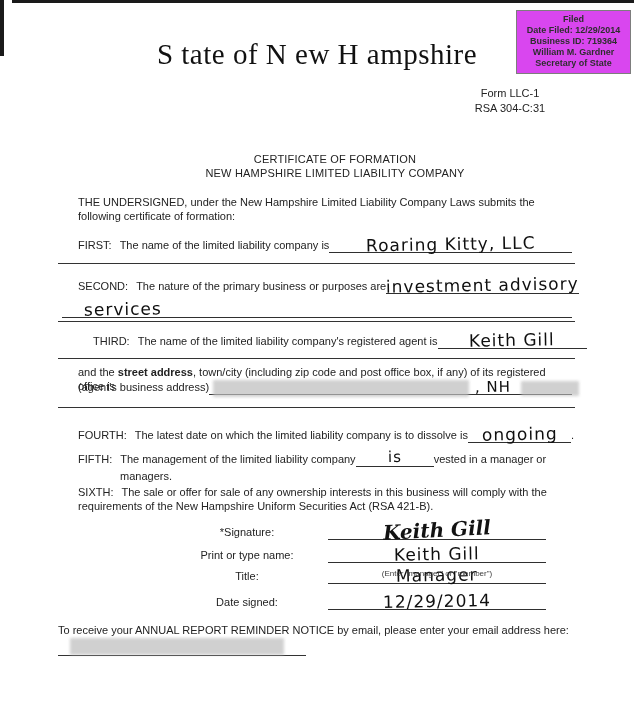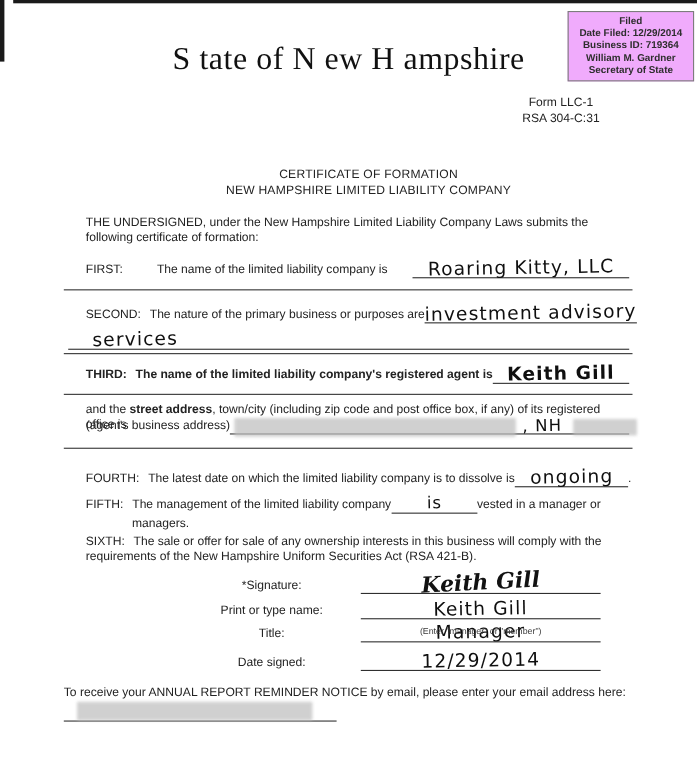--- a/index.html
+++ b/index.html
@@ -6,21 +6,21 @@
   .page {
     position:relative; width:634px; height:706px; background:#ffffff;
     font-family:"Liberation Sans", sans-serif; font-size:11px; color:#232323;
     overflow:hidden;
   }
   .artifact-top { position:absolute; top:0; left:12px; right:0; height:3px; background:#1a1a1a; }
   .artifact-left { position:absolute; top:0; left:0; width:4px; height:56px; background:#1a1a1a; }
 
   .stamp {
     position:absolute; top:10px; left:516px; width:113px;
-    border:1.5px solid #7d7d7d; background:#f0abfc; padding:3px 0 4px 0;
+    border:1.5px solid #7d7d7d; background:#d946ef; padding:3px 0 4px 0;
     text-align:center; font-size:9px; font-weight:700; line-height:11px; color:#2e2e2e;
   }
 
   .title {
     position:absolute; top:38px; left:0; right:0; margin:0;
     text-align:center; font-family:"Liberation Serif", serif;
     font-size:29px; font-weight:400; color:#111; letter-spacing:0.5px;
   }
 
   .fees { position:absolute; top:86px; left:78px; line-height:14.5px; }
@@ -48,24 +48,24 @@
     display:inline-block; font-family:"DejaVu Sans", sans-serif;
     font-size:17px; line-height:1; letter-spacing:1px; color:#0f0f0f;
     transform:rotate(-1deg); margin-bottom:-1px; white-space:pre;
   }
   .hand.sm { font-size:15px; }
   .script {
     display:inline-block; font-family:"DejaVu Serif", serif; font-style:italic; font-weight:700;
     font-size:20px; line-height:1; color:#121212; transform:rotate(-3deg); margin-bottom:-2px;
   }
 
-  .sec-first  { top:231px; left:78px; width:494px; height:22px;gap:23px; }
+  .sec-first  { top:231px; left:78px; width:494px; height:22px; }
   .sec-second { top:272px; left:78px; width:494px; height:22px; }
   .svc-row    { top:297px; left:62px; width:510px; height:21px;text-decoration:underline; }
-  .sec-third  { top:328px; left:78px; width:494px; height:21px;font-weight:bold; }
+  .sec-third  { top:328px; left:93px; width:494px; height:21px; }
   .addr-row   { top:378px; left:78px; width:494px; height:17px; }
   .sec-fourth { top:424px; left:78px; width:496px; height:19px; }
   .sec-fourth .fill { max-width:128px; }
   .fifth-wrap { position:absolute; top:450px; left:78px; width:494px; }
   .fifth-line1 { display:flex; align-items:flex-end; height:17px; }
   .fifth-line1 .fill { max-width:78px; flex:1 0 78px; }
   .fifth-line2 { margin-top:3px; padding-left:42px; }
 
   .blank { position:absolute; height:0; border-bottom:1.5px solid #333; left:58px; width:517px; }
   .blank1 { top:263px; } .blank2 { top:321px; } .blank3 { top:358px; } .blank4 { top:407px; }

